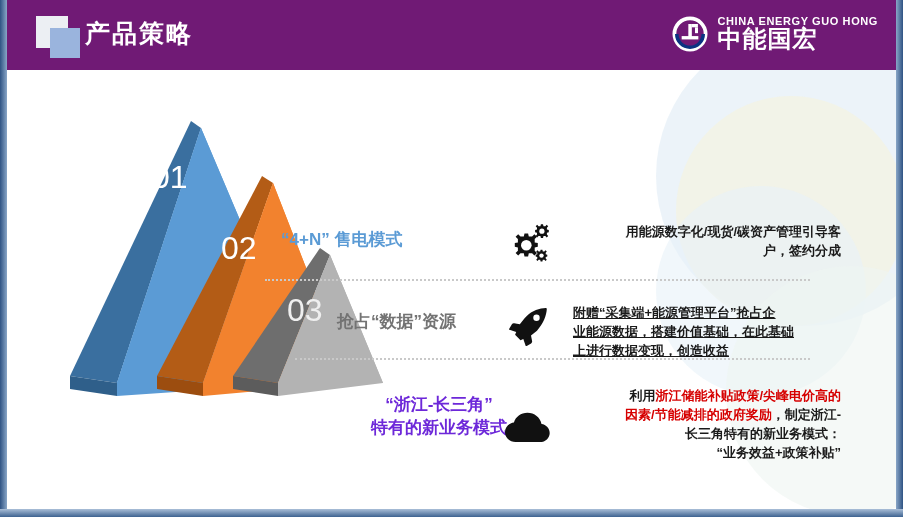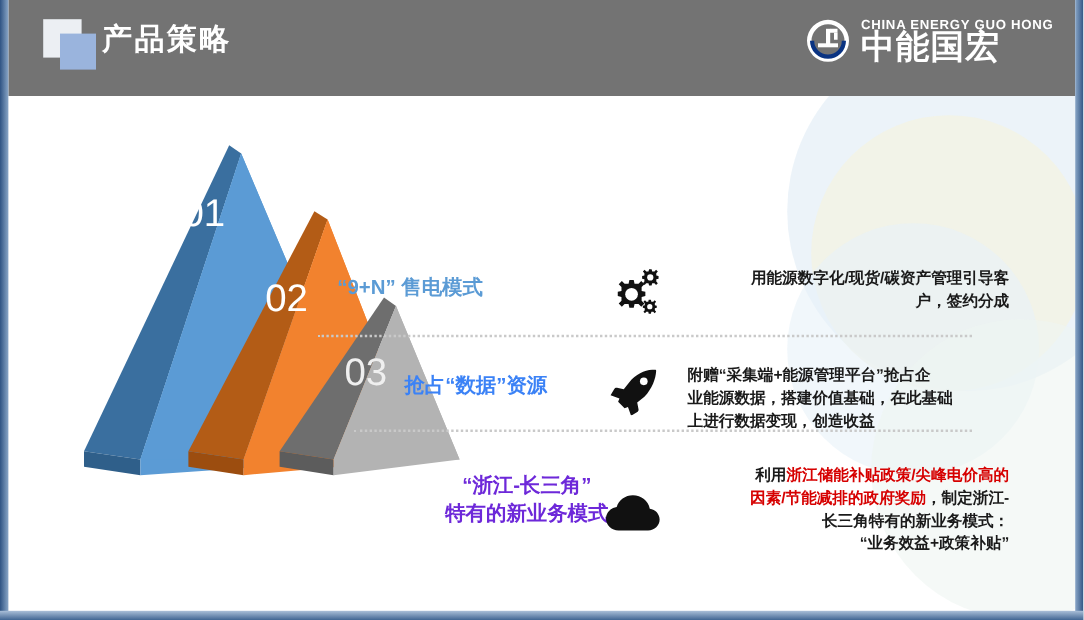--- a/index.html
+++ b/index.html
@@ -21,22 +21,22 @@
   .frame-left{left:0;top:0;width:7px;height:517px;
     background:linear-gradient(to right,#2f5383,#89a6c7);}
   .frame-right{right:0;top:0;width:7px;height:517px;
     background:linear-gradient(to left,#2f5383,#89a6c7);}
   .frame-bottom{left:0;bottom:0;width:903px;height:8px;
     background:linear-gradient(to bottom,#9db6d2,#3c6характ);
     background:linear-gradient(to bottom,#aabfd8,#3d6290);}
 
   
   #header{
-    position:absolute;left:7px;top:0;width:889px;height:80px;
-    background:#737373;
+    position:absolute;left:7px;top:0;width:889px;height:70px;
+    background:#701a75;
     z-index:6;
   }
   #header-inner{position:relative;width:100%;height:100%;}
   .hdr-sq-gray{
     position:absolute;left:29px;top:16px;width:32px;height:32px;
     background:#eceff3;
   }
   .hdr-sq-blue{
     position:absolute;left:43px;top:28px;width:30px;height:30px;
     background:#9ab4dd;
@@ -52,21 +52,21 @@
     display:flex;align-items:center;gap:7px;
   }
   #logo-mark{width:40px;height:40px;flex:0 0 auto;}
   #logo-textwrap{display:flex;flex-direction:column;justify-content:center;}
   #logo-en{
     font-size:11px;color:#ffffff;letter-spacing:.6px;
     font-weight:bold;line-height:10px;white-space:nowrap;
     transform:scaleX(1.0);
   }
   #logo-cn{
-    font-size:28px;color:#ffffff;font-weight:bold;
+    font-size:24px;color:#ffffff;font-weight:bold;
     line-height:26px;letter-spacing:1px;white-space:nowrap;
   }
 
   
   #canvas{
     position:absolute;left:7px;top:66px;width:889px;height:451px;
     background:#ffffff;overflow:hidden;
   }
   
   .wm{position:absolute;border-radius:50%;pointer-events:none;}
@@ -94,23 +94,23 @@
     position:absolute;font-size:13px;font-weight:bold;color:#1a1a1a;
     line-height:19px;width:268px;white-space:pre-line;
   }
   .hl-red{color:#d60000;}
 
   
   #row1-title{position:absolute;left:274px;top:162px;color:#5b9bd5;}
   #row1-icon{left:497px;top:157px;width:46px;height:42px;}
   #row1-desc{left:566px;top:156px;text-align:right;}
   
-  #row2-title{position:absolute;left:330px;top:244px;color:#3b82f6;}
+  #row2-title{position:absolute;left:330px;top:244px;color:#737373;}
   #row2-icon{left:498px;top:240px;width:44px;height:40px;}
-  #row2-desc{left:566px;top:237px;}
+  #row2-desc{left:566px;top:237px;text-decoration:underline;}
   
   #row3-title{position:absolute;left:364px;top:327px;color:#6d28d9;text-align:center;}
   #row3-icon{left:498px;top:345px;width:45px;height:33px;}
   #row3-desc{left:566px;top:320px;text-align:right;}
 </style>
 </head>
 <body>
 
 <div id="slide">
 
@@ -175,21 +175,21 @@
         <polygon points="226,310 271,317 271,330 226,323" fill="#5c5c5c"></polygon>
         <polygon points="323,189 376,317 271,330 271,317" fill="#b3b3b3"></polygon>
         <polygon points="323,189 376,317 271,317" fill="#b3b3b3"></polygon>
         <text x="280" y="255" font-family="Liberation Sans, sans-serif" font-size="32" fill="#efefef">03</text>
       </g>
     </svg>
 
     <div class="sep" id="sep1"></div>
     <div class="sep" id="sep2"></div>
 
-    <div class="row-title" id="row1-title">“9+N” 售电模式</div>
+    <div class="row-title" id="row1-title">“4+N” 售电模式</div>
 
     <svg class="row-icon" id="row1-icon" viewBox="0 0 46 42">
       <g fill="#111111">
         <path d="M16.5 13.5 l3.3 0 .7-3.1 3.6 0 .7 3.1 3.3 0 2.3-2.3 2.6 2.6-2.3 2.3 0 3.3 3.1 .7 0 3.6-3.1 .7 0 3.3 2.3 2.3-2.6 2.6-2.3-2.3-3.3 0-.7 3.1-3.6 0-.7-3.1-3.3 0-2.3 2.3-2.6-2.6 2.3-2.3 0-3.3-3.1-.7 0-3.6 3.1-.7 0-3.3-2.3-2.3 2.6-2.6 Z"></path>
         <circle cx="22.3" cy="22.3" r="5.3" fill="#ffffff"></circle>
         <path d="M34.5 3.2 l1.9 0 .5-1.9 2.1 0 .5 1.9 1.9 0 1.3-1.4 1.5 1.5-1.3 1.4 0 1.9 1.9 .5 0 2.1-1.9 .5 0 1.9 1.3 1.4-1.5 1.5-1.3-1.4-1.9 0-.5 1.9-2.1 0-.5-1.9-1.9 0-1.3 1.4-1.5-1.5 1.3-1.4 0-1.9-1.9-.5 0-2.1 1.9-.5 0-1.9-1.3-1.4 1.5-1.5 Z"></path>
         <circle cx="37.9" cy="8.2" r="2.6" fill="#ffffff"></circle>
         <path d="M34.6 28.4 l1.6 0 .4-1.6 1.8 0 .4 1.6 1.6 0 1.1-1.2 1.3 1.3-1.1 1.2 0 1.6 1.6 .4 0 1.8-1.6 .4 0 1.6 1.1 1.2-1.3 1.3-1.1-1.2-1.6 0-.4 1.6-1.8 0-.4-1.6-1.6 0-1.1 1.2-1.3-1.3 1.1-1.2 0-1.6-1.6-.4 0-1.8 1.6-.4 0-1.6-1.1-1.2 1.3-1.3 Z"></path>
         <circle cx="37.5" cy="32.6" r="2.2" fill="#ffffff"></circle>
       </g>

